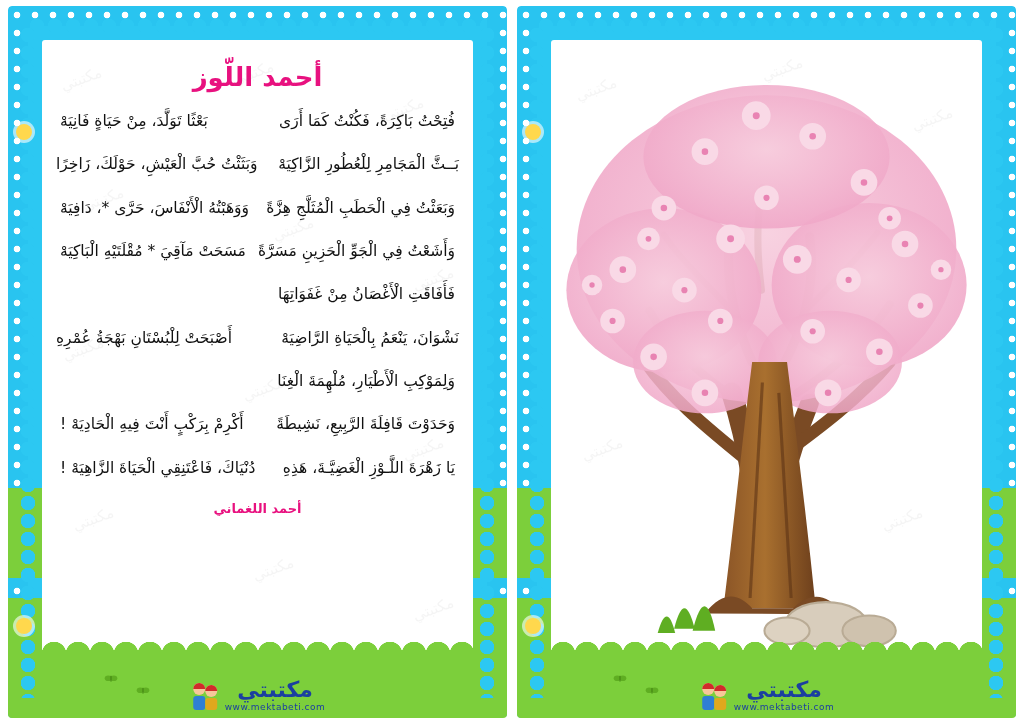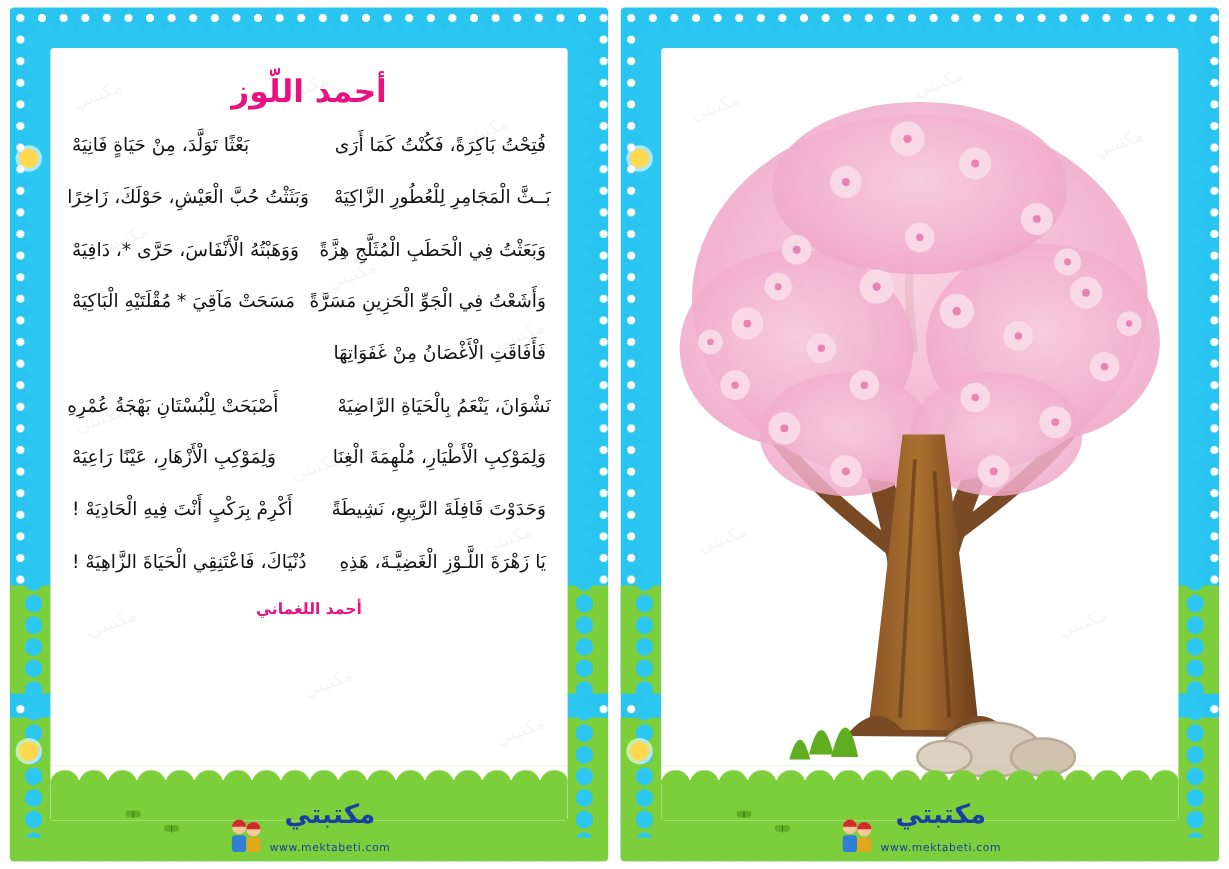--- a/index.html
+++ b/index.html
@@ -196,21 +196,21 @@
   .logo-ar {
     color: #1b3fa0;
     font-size: 22px;
     font-weight: bold;
     direction: rtl;
   }
   .logo-en {
     color: #1b3fa0;
     font-size: 9px;
     letter-spacing: 0.5px;
-    margin-top: 12px;
+    margin-top: 2px;
   }
 
   
   .corner-flower {
     position: absolute;
     width: 16px; height: 16px;
     border-radius: 50%;
     background: #ffd84d;
     box-shadow: 0 0 0 3px rgba(255,255,255,0.6);
     z-index: 12;
@@ -280,21 +280,20 @@
         </div>
         <div class="verse">
           <span class="hemistich right">فَأَفَاقَتِ الْأَغْصَانُ مِنْ غَفَوَاتِهَا</span>
         </div>
         <div class="verse">
           <span class="hemistich left">نَشْوَانَ، يَنْعَمُ بِالْحَيَاةِ الرَّاضِيَهْ</span>
           <span class="hemistich right">أَصْبَحَتْ لِلْبُسْتَانِ بَهْجَةُ عُمْرِهِ</span>
         </div>
         <div class="verse">
           <span class="hemistich right">وَلِمَوْكِبِ الْأَطْيَارِ، مُلْهِمَةَ الْغِنَا</span>
-          <span class="hemistich left">وَلِمَوْكِبِ الْأَزْهَارِ، عَيْنًا رَاعِيَهْ</span>
         </div>
         <div class="verse">
           <span class="hemistich right">وَحَدَوْتَ قَافِلَةَ الرَّبِيعِ، نَشِيطَةً</span>
           <span class="hemistich left">أَكْرِمْ بِرَكْبٍ أَنْتَ فِيهِ الْحَادِيَهْ !</span>
         </div>
         <div class="verse">
           <span class="hemistich right">يَا زَهْرَةَ اللَّـوْزِ الْغَضِيَّـةَ، هَذِهِ</span>
           <span class="hemistich left">دُنْيَاكَ، فَاعْتَنِقِي الْحَيَاةَ الزَّاهِيَهْ !</span>
         </div>
 

